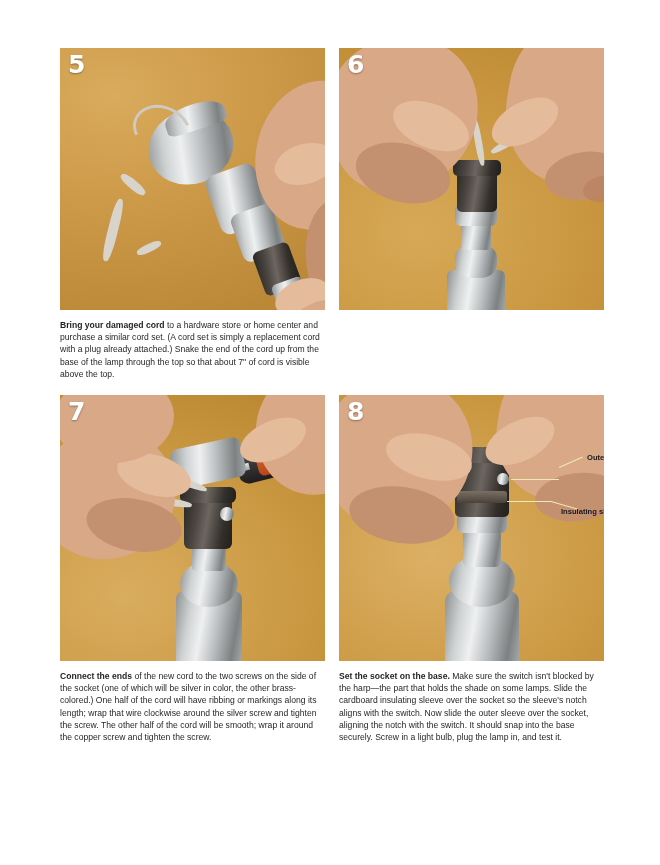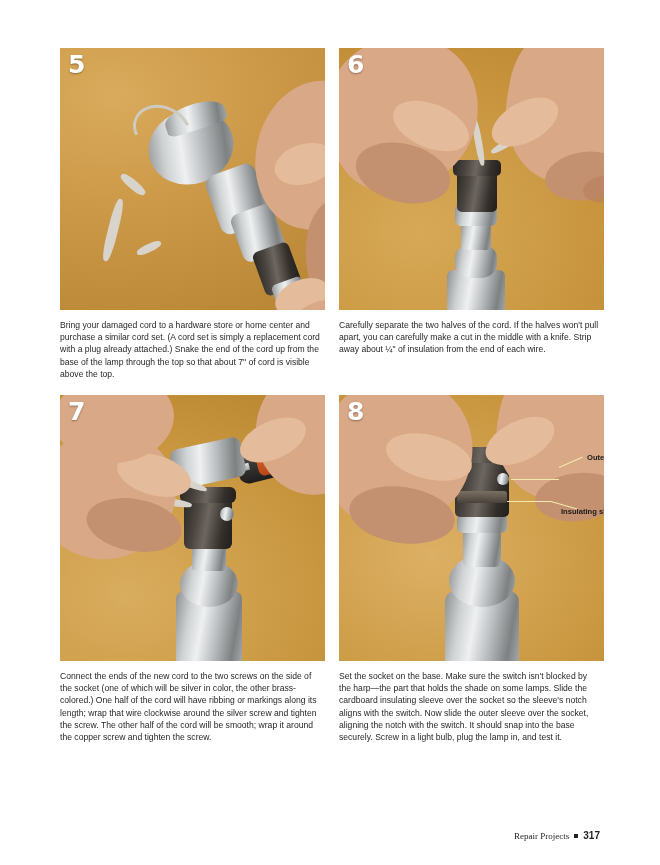--- a/index.html
+++ b/index.html
@@ -52,21 +52,21 @@
   }
   .caption {
     font-size: 8.6px;
     line-height: 1.42;
     margin-top: 9px;
     width: 262px;
     color: #231f20;
     text-align: left;
   }
   .caption b {
-    font-weight: normal;
+    font-weight: bold;
   }
   .row2 { margin-top: 15px; }
 
   
   .bg5 {
     position: absolute; inset: 0;
     background:
       radial-gradient(120% 90% at 20% 18%, #d9ab5c 0%, #cd9a49 45%, #bb8838 100%);
   }
   .bg6 {
@@ -216,23 +216,20 @@
         <div class="hand light" style="left:52px; top:56px; width:80px; height:44px; border-radius:50%; transform:rotate(22deg);"></div>
         <div class="hand dark" style="left:16px; top:96px; width:96px; height:58px; border-radius:50%; transform:rotate(14deg);"></div>
 
         <div class="hand" style="left:168px; top:-24px; width:130px; height:160px; border-radius:45% 55% 50% 50%; transform:rotate(10deg);"></div>
         <div class="hand light" style="left:150px; top:54px; width:72px; height:40px; border-radius:50%; transform:rotate(-28deg);"></div>
         <div class="hand dark" style="left:206px; top:104px; width:80px; height:48px; border-radius:50%; transform:rotate(-8deg);"></div>
         <div class="hand shadow" style="left:244px; top:128px; width:40px; height:26px; border-radius:50%; transform:rotate(-10deg); opacity:0.7;"></div>
 
         <div class="step-num">6</div>
       </div>
-      <div class="caption">
-        <b>Carefully separate the two halves of the cord.</b><span> If the halves won't pull apart, you can carefully make a cut in the middle with a knife. Strip away about ¼" of insulation from the end of each wire.</span>
-      </div>
     </div>
 
     <div class="step row2">
       <div class="photo tall">
         <div class="bg7"></div>
 
         <div class="metal" style="left:116px; top:196px; width:66px; height:72px; border-radius:8px 8px 0 0;"></div>
         <div class="metal round" style="left:120px; top:166px; width:58px; height:46px;"></div>
         <div class="metal" style="left:132px; top:146px; width:34px; height:30px; border-radius:4px;"></div>
         <div class="socketblack" style="left:124px; top:100px; width:48px; height:54px; border-radius:6px;"></div>
@@ -298,17 +295,14 @@
 
         <div class="step-num">8</div>
       </div>
       <div class="caption">
         <b>Set the socket on the base.</b><span> Make sure the switch isn't blocked by the harp—the part that holds the shade on some lamps. Slide the cardboard insulating sleeve over the socket so the sleeve's notch aligns with the switch. Now slide the outer sleeve over the socket, aligning the notch with the switch. It should snap into the base securely. Screw in a light bulb, plug the lamp in, and test it.</span>
       </div>
     </div>
 
   </div>
 
-  <div class="footer">
-    <span>Repair Projects</span><span class="sq"></span><span class="pg">317</span>
-  </div>
 
 </div>
 
 </body></html>

